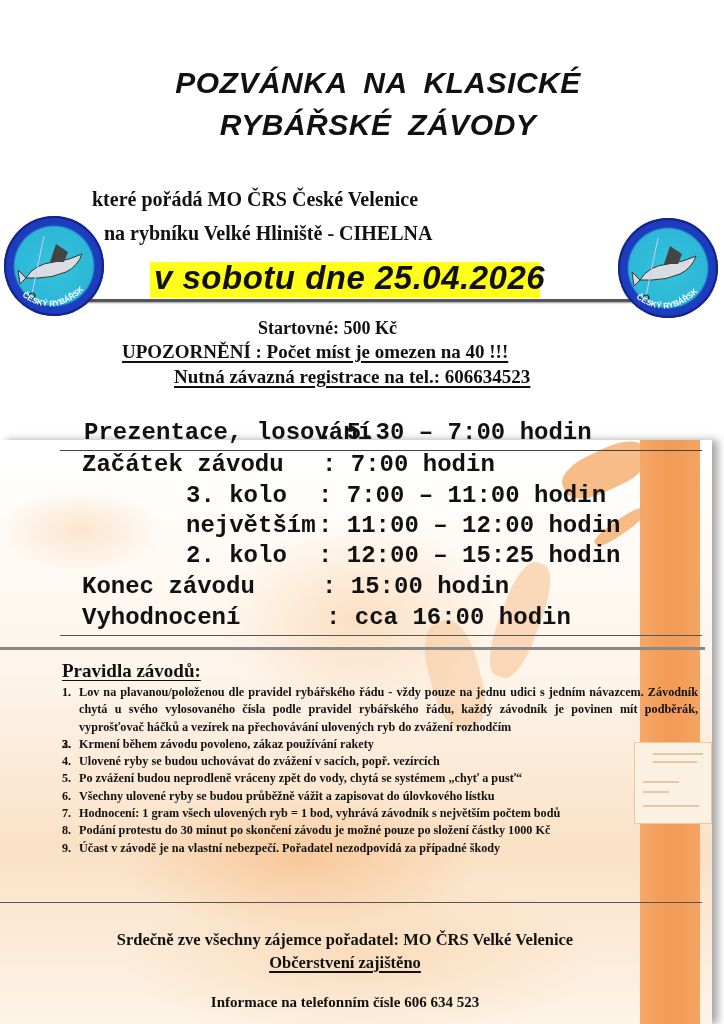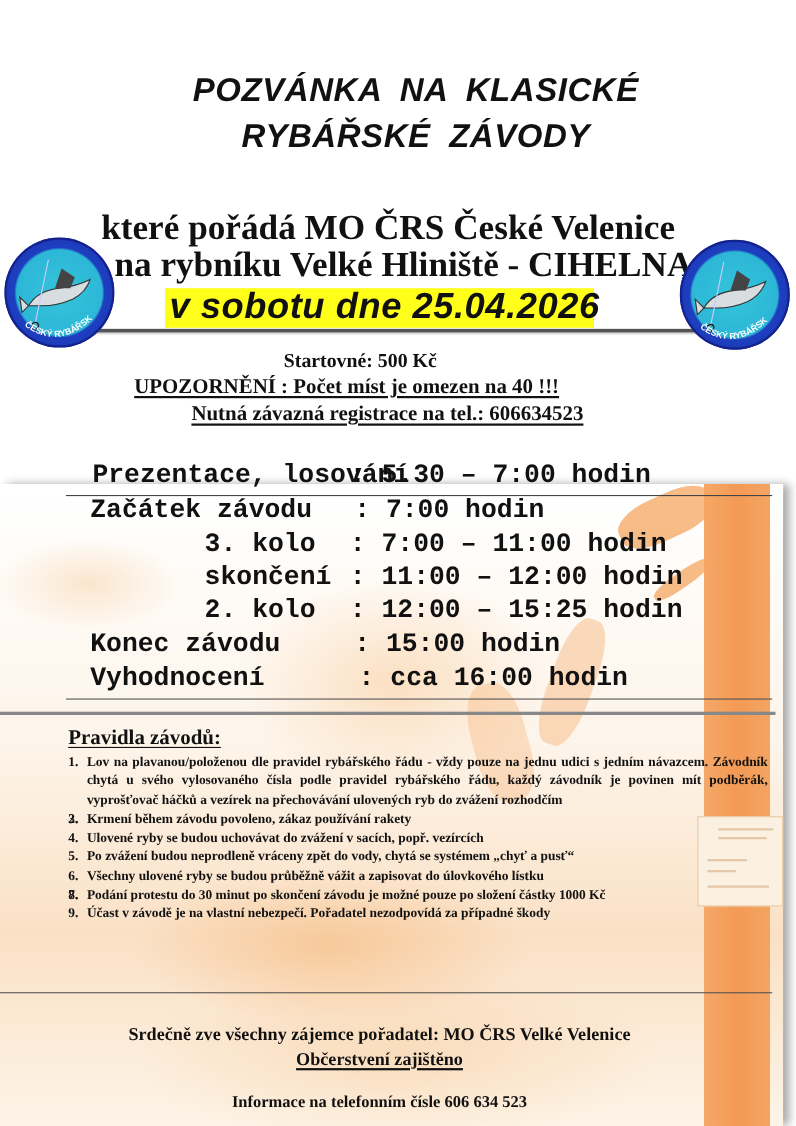--- a/index.html
+++ b/index.html
@@ -42,21 +42,21 @@
   .title {
     font-family: "Liberation Sans", sans-serif;
     font-weight: bold; font-style: italic;
     font-size: 30px; text-align: center; letter-spacing: 0.5px;
     position: absolute; left: 0; width: 724px;
     word-spacing: 8px;
     padding-left: 16px;
   }
   .subtitle {
     font-family: "Liberation Serif", serif;
-    font-weight: bold; font-size: 32px; position: absolute;
+    font-weight: bold; font-size: 20px; position: absolute;
   }
   .date-banner {
     position: absolute; left: 150px; top: 262px; width: 390px; height: 36px;
     background: #ffff1a;
   }
   .date-text {
     position: absolute; left: 154px; top: 259px;
     font-family: "Liberation Sans", sans-serif; font-weight: bold; font-style: italic;
     font-size: 33px; letter-spacing: 0.5px; white-space: nowrap;
   }
@@ -162,21 +162,21 @@
 <div class="sched" style="left:84px;top:419px;">Prezentace, losování</div>
 <div class="sched" style="left:318px;top:419px;">: 5.30 – 7:00 hodin</div>
 <div class="rule" style="left:60px;top:450px;width:642px;height:1px;background:#444;"></div>
 
 <div class="sched" style="left:82px;top:451px;">Začátek  závodu</div>
 <div class="sched" style="left:322px;top:451px;">: 7:00 hodin</div>
 
 <div class="sched" style="left:186px;top:482px;">3. kolo</div>
 <div class="sched" style="left:318px;top:482px;">: 7:00   – 11:00 hodin</div>
 
-<div class="sched" style="left:186px;top:512px;">skončení</div>
+<div class="sched" style="left:186px;top:512px;">největším</div>
 <div class="sched" style="left:318px;top:512px;">: 11:00 – 12:00 hodin</div>
 
 <div class="sched" style="left:186px;top:542px;">2. kolo</div>
 <div class="sched" style="left:318px;top:542px;">: 12:00 – 15:25 hodin</div>
 
 <div class="sched" style="left:82px;top:573px;">Konec  závodu</div>
 <div class="sched" style="left:322px;top:573px;">: 15:00 hodin</div>
 
 <div class="sched" style="left:82px;top:604px;">Vyhodnocení</div>
 <div class="sched" style="left:326px;top:604px;">: cca 16:00 hodin</div>
@@ -185,21 +185,21 @@
 <div class="rule" style="left:0px;top:647px;width:705px;height:3px;background:#888;"></div>
 
 <div class="rules-title">Pravidla závodů:</div>
 <ul class="rules-list">
   <li><span class="num">1.</span><span>Lov na plavanou/položenou dle pravidel rybářského řádu - vždy pouze na jednu udici s jedním návazcem. Závodník chytá u svého vylosovaného čísla podle pravidel rybářského řádu, každý závodník je povinen mít podběrák, vyprošťovač háčků a vezírek na přechovávání ulovených ryb do zvážení rozhodčím</span></li>
   <li><span class="num">2.</span></li>
   <li><span class="num">3.</span><span>Krmení během závodu povoleno, zákaz používání rakety</span></li>
   <li><span class="num">4.</span><span>Ulovené ryby se budou uchovávat do zvážení v sacích, popř. vezírcích</span></li>
   <li><span class="num">5.</span><span>Po zvážení budou neprodleně vráceny zpět do vody, chytá se systémem „chyť a pusť“</span></li>
   <li><span class="num">6.</span><span>Všechny ulovené ryby se budou průběžně vážit a zapisovat do úlovkového lístku</span></li>
-  <li><span class="num">7.</span></li>
+  <li><span class="num">7.</span><span>Hodnocení: 1 gram všech ulovených ryb = 1 bod, vyhrává závodník s největším počtem bodů</span></li>
   <li><span class="num">8.</span><span>Podání protestu do 30 minut po skončení závodu je možné pouze po složení částky 1000 Kč</span></li>
   <li><span class="num">9.</span><span>Účast v závodě je na vlastní nebezpečí. Pořadatel nezodpovídá za případné škody</span></li>
 </ul>
 
 <div class="rule" style="left:0px;top:902px;width:702px;height:1px;background:#555;"></div>
 
 <div class="footer-line" style="top:930px;font-size:16.5px;">Srdečně zve všechny zájemce pořadatel: MO ČRS Velké Velenice</div>
 <div class="footer-line" style="top:953px;font-size:16.5px;">
   <span class="u" style="text-decoration-thickness:1.5px;">Občerstvení zajištěno</span>
 </div>

